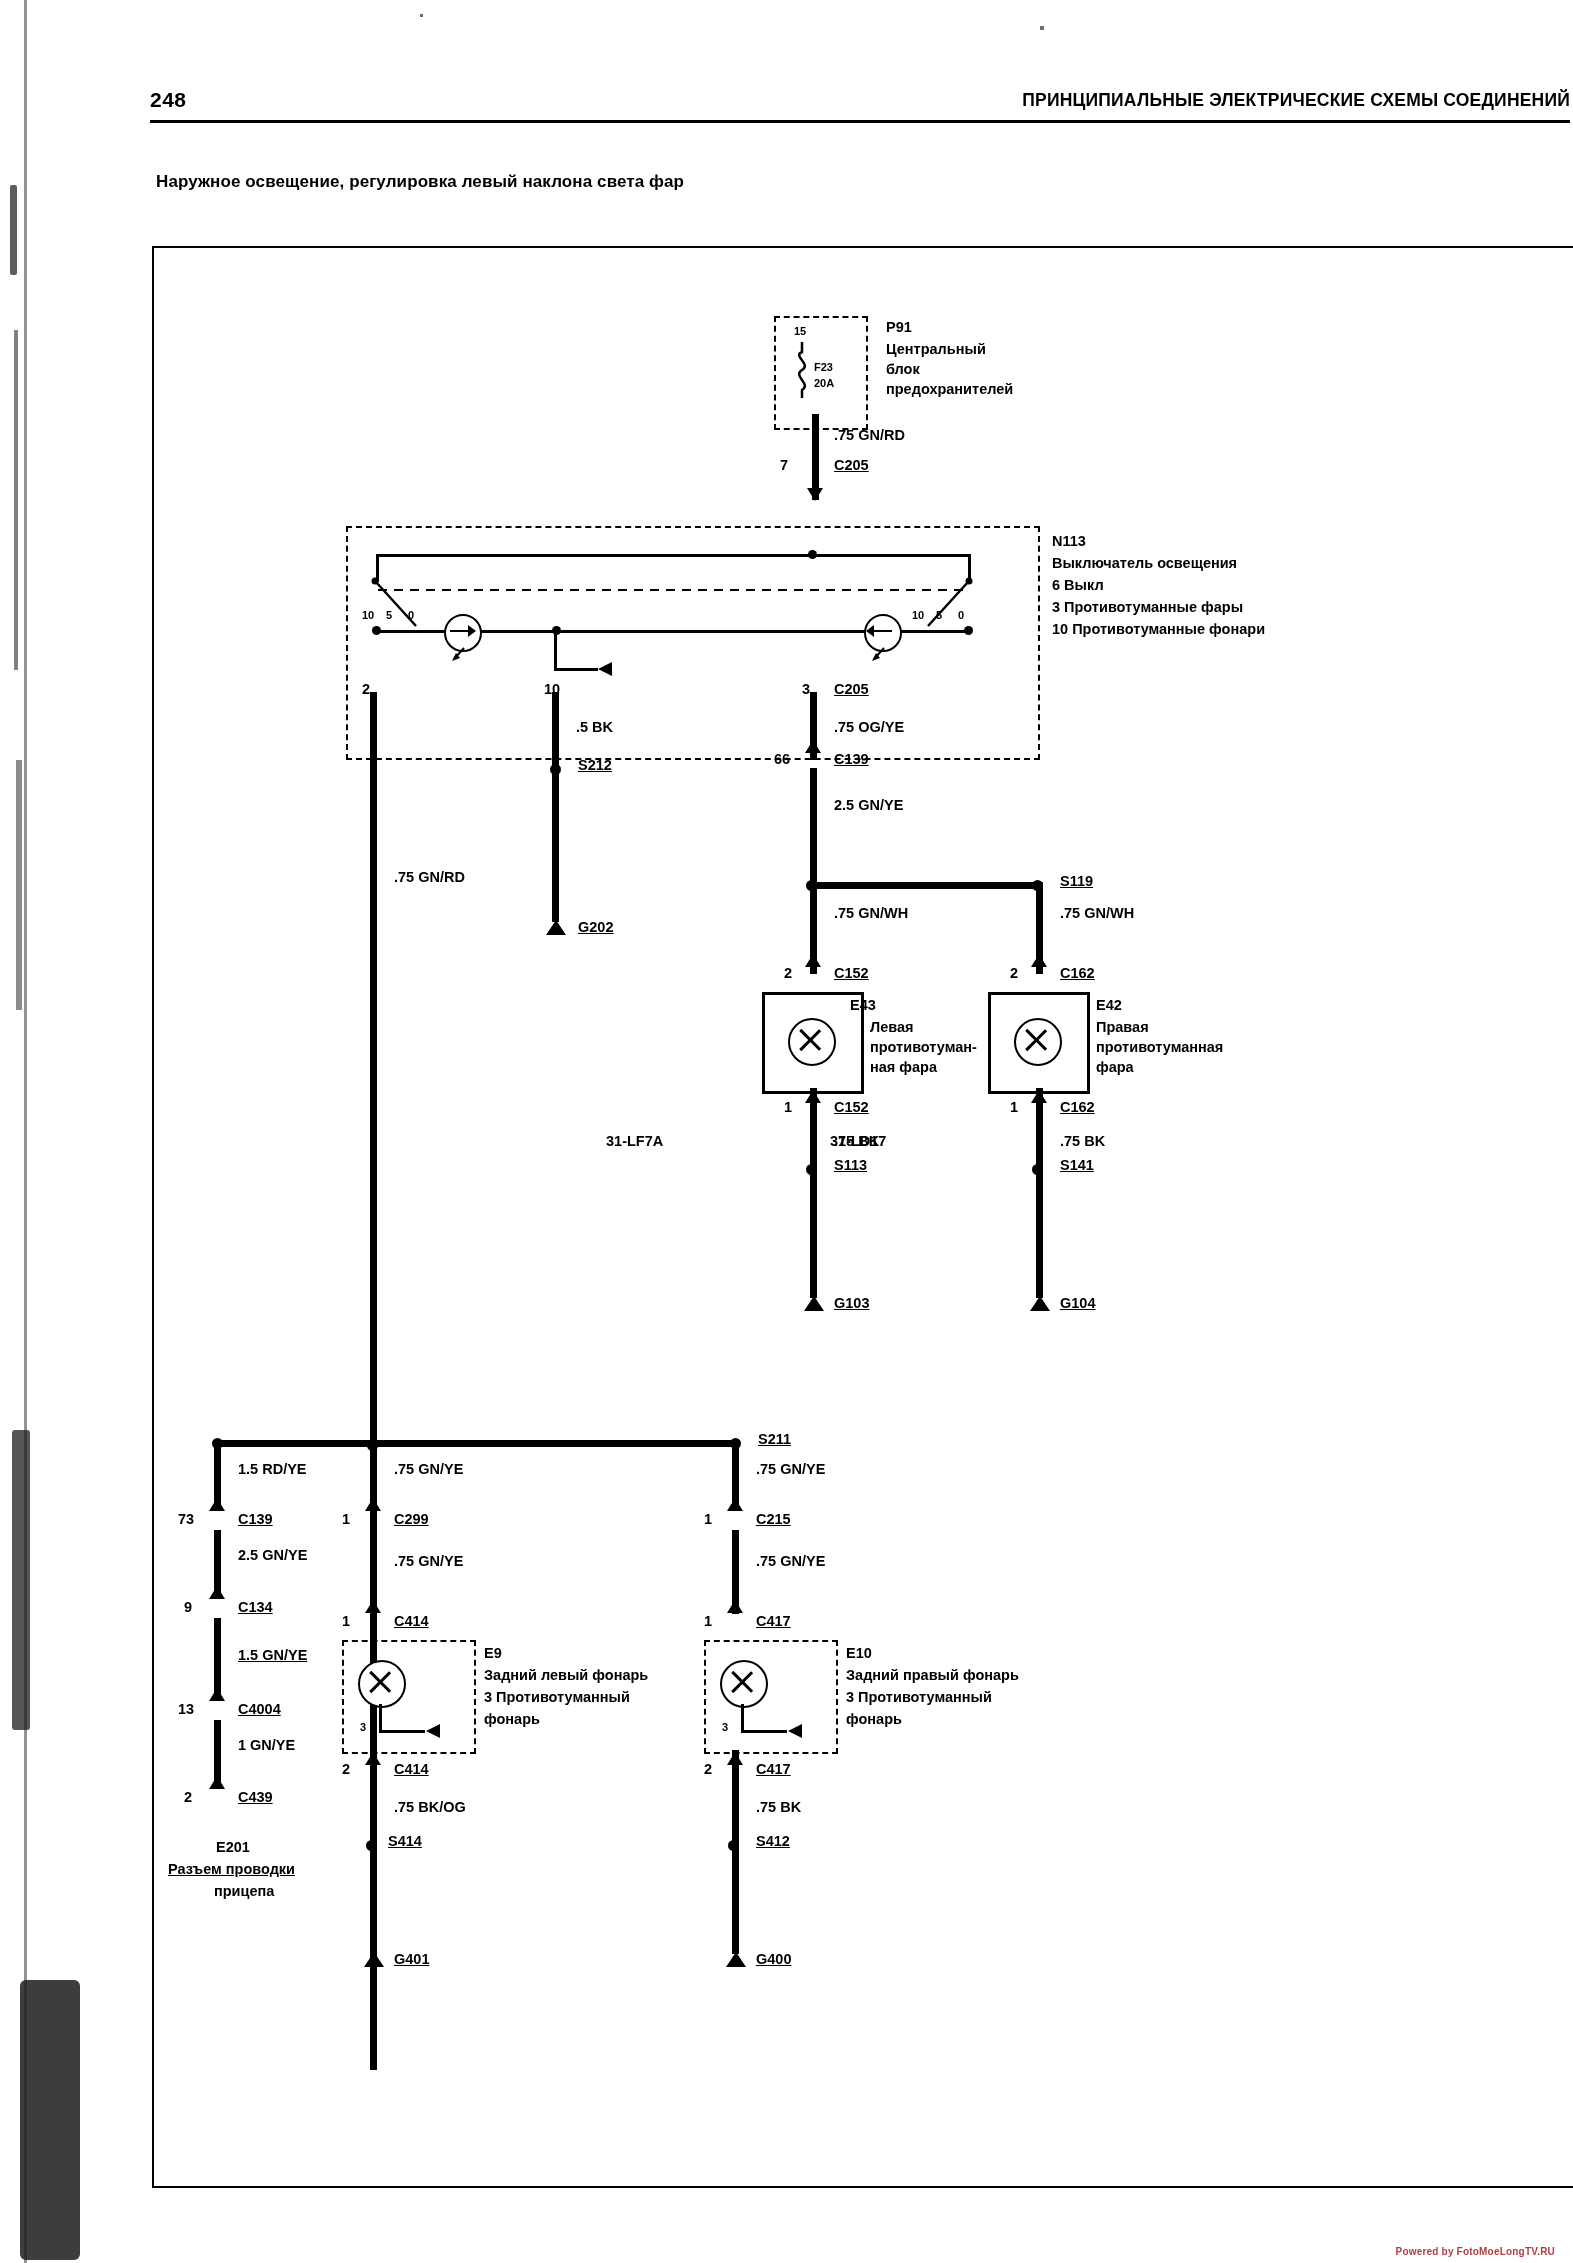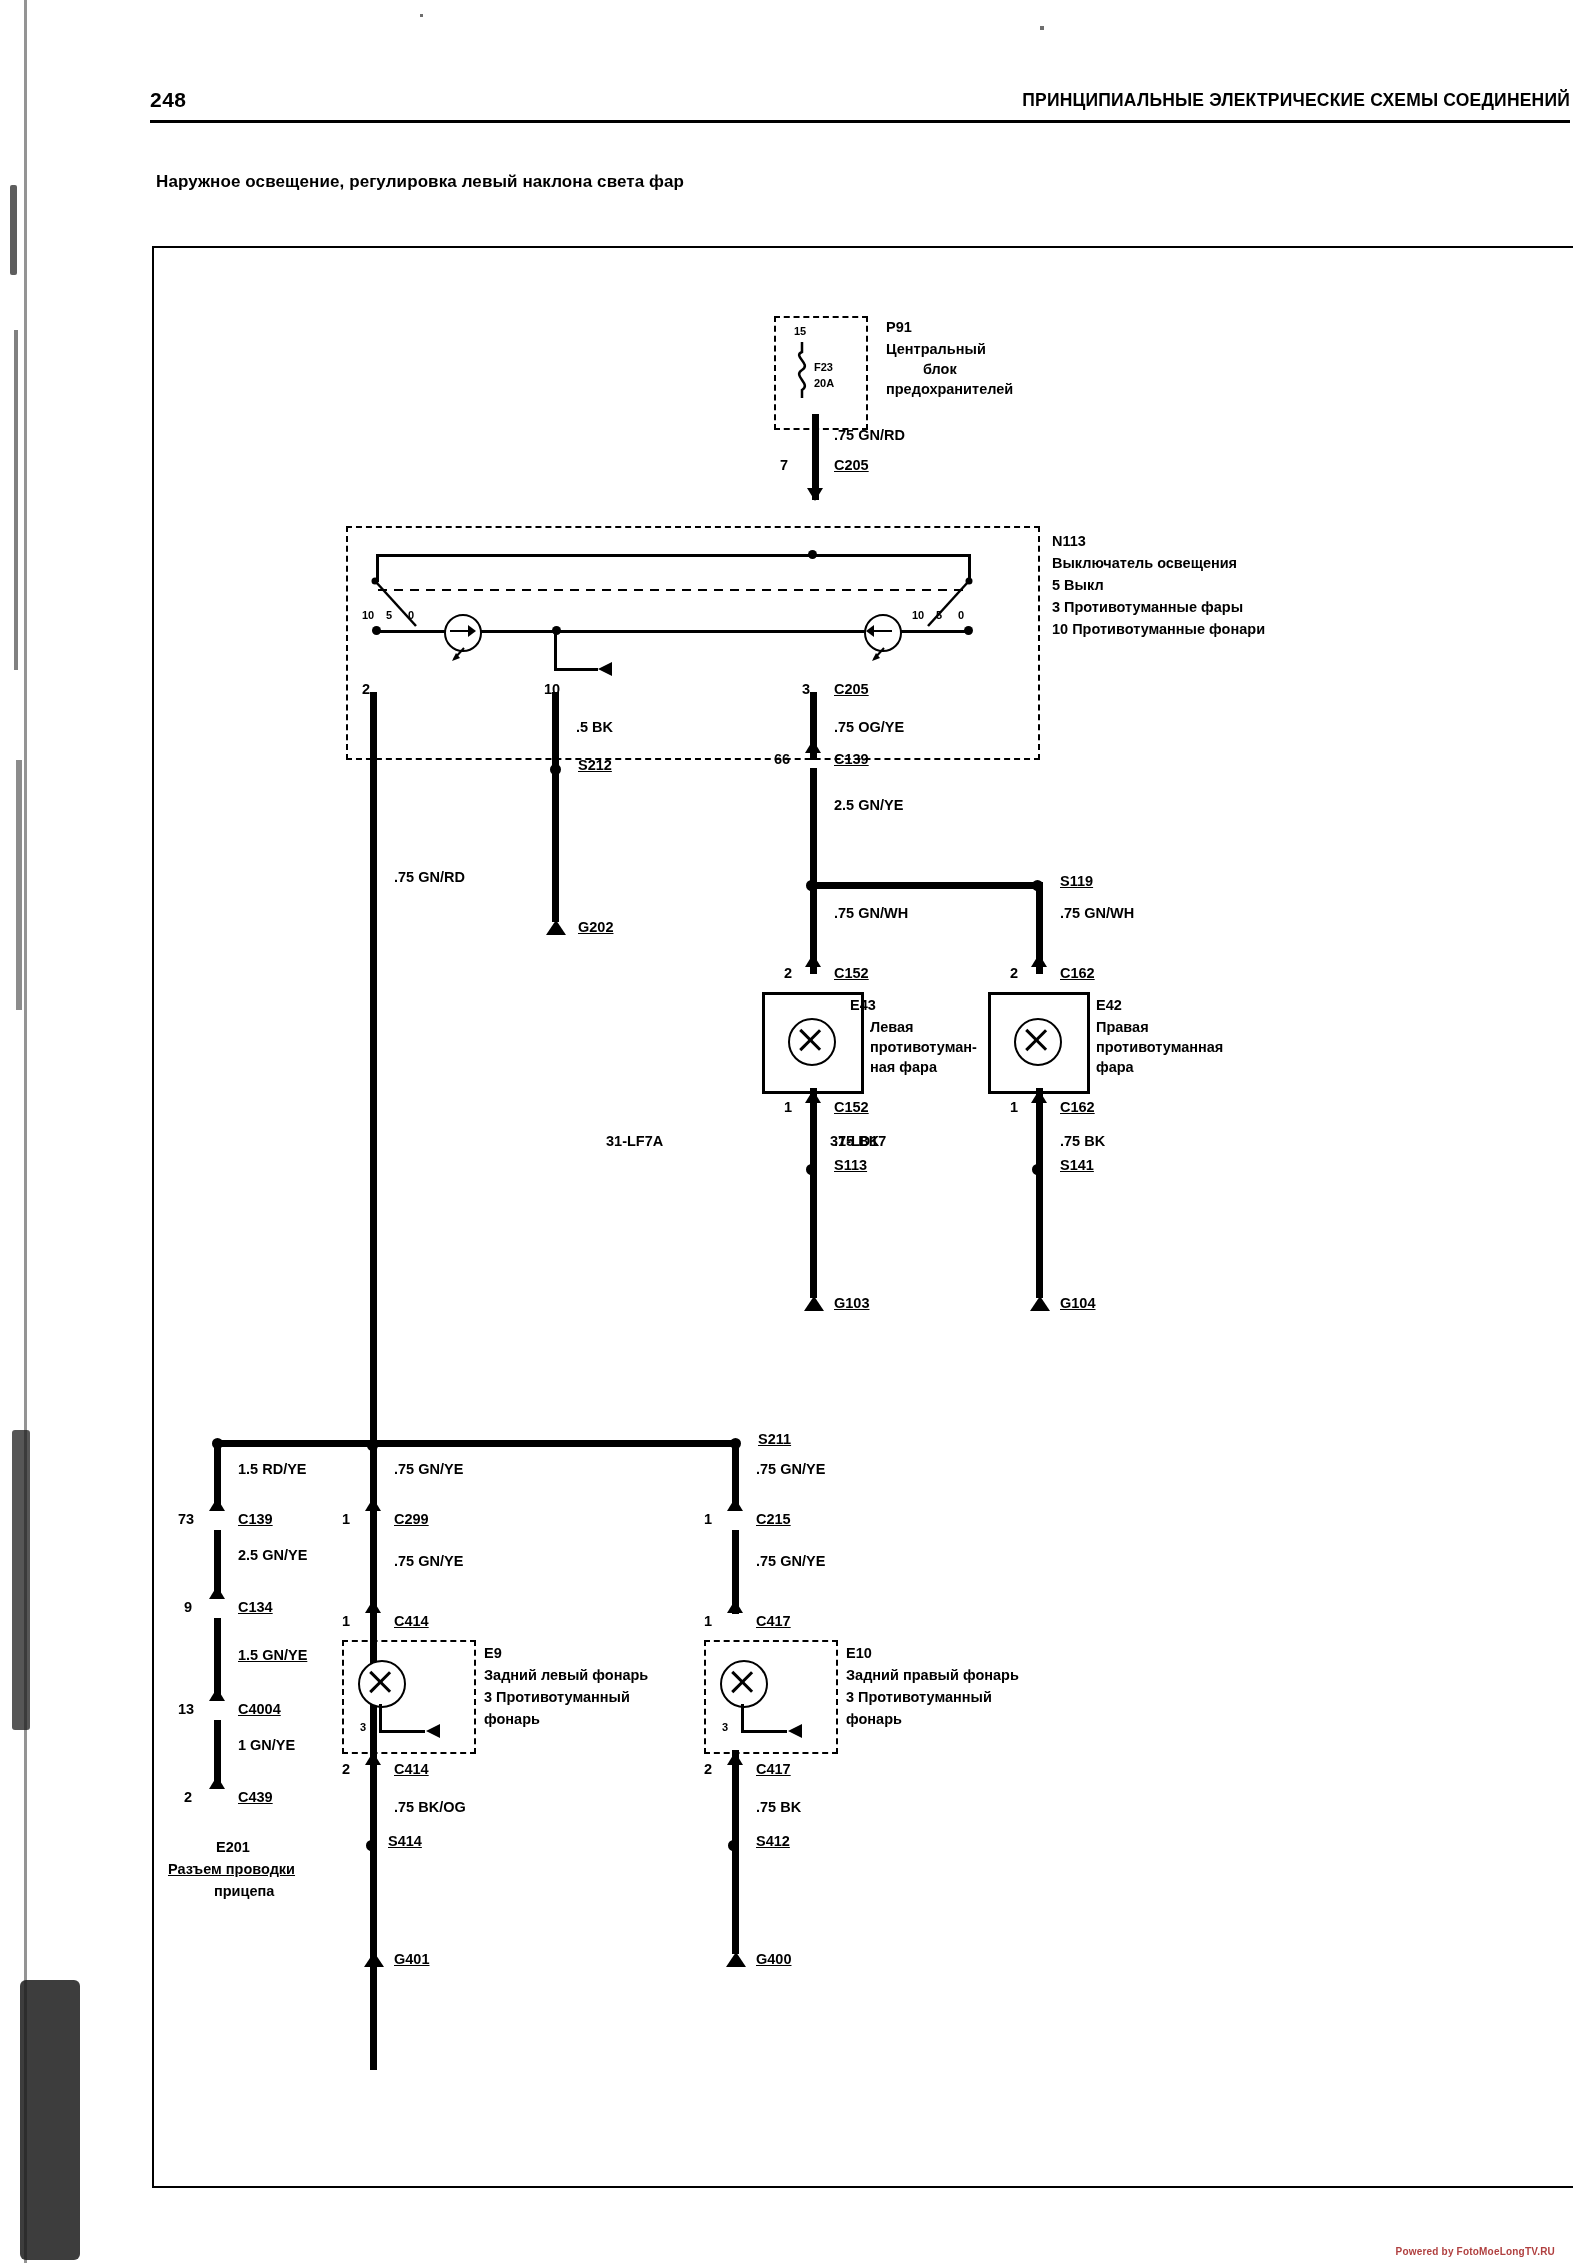--- a/index.html
+++ b/index.html
@@ -91,34 +91,34 @@
     <div class="lbl xs" style="left:640px;top:76px;">15</div>
 
     <svg style="left:636px;top:92px;" width="40" height="60">
       <path d="M12 2 L12 12 C2 16, 22 24, 12 30 C2 36, 22 44, 12 50 L12 58" stroke="#000" stroke-width="2.5" fill="none"></path>
     </svg>
     <div class="lbl xs" style="left:660px;top:112px;">F23</div>
     <div class="lbl xs" style="left:660px;top:128px;">20A</div>
 
     <div class="lbl" style="left:732px;top:70px;">P91</div>
     <div class="lbl" style="left:732px;top:92px;">Центральный</div>
-    <div class="lbl" style="left:732px;top:112px;margin-left:37px;">блок</div>
+    <div class="lbl" style="left:732px;top:112px;">блок</div>
     <div class="lbl" style="left:732px;top:132px;">предохранителей</div>
 
     <div class="wire v" style="left:658px;top:166px;height:86px;"></div>
     <div class="arrow-dn" style="left:653px;top:240px;"></div>
     <div class="lbl" style="left:680px;top:178px;">.75 GN/RD</div>
     <div class="lbl" style="left:626px;top:208px;">7</div>
     <div class="lbl u" style="left:680px;top:208px;">C205</div>
 
     <div class="dash" style="left:192px;top:278px;width:690px;height:230px;"></div>
 
     <div class="lbl" style="left:898px;top:284px;">N113</div>
     <div class="lbl" style="left:898px;top:306px;">Выключатель освещения</div>
-    <div class="lbl" style="left:898px;top:328px;">5 Выкл</div>
+    <div class="lbl" style="left:898px;top:328px;">6 Выкл</div>
     <div class="lbl" style="left:898px;top:350px;">3 Противотуманные фары</div>
     <div class="lbl" style="left:898px;top:372px;">10 Противотуманные фонари</div>
 
     <div class="wire h" style="left:222px;top:306px;width:594px;"></div>
     <div class="wire vt" style="left:222px;top:306px;height:28px;"></div>
     <div class="wire vt" style="left:814px;top:306px;height:28px;"></div>
     <div class="dot sm" style="left:654px;top:302px;"></div>
 
     <svg style="left:220px;top:334px;" width="600" height="16">
       <line x1="4" y1="8" x2="596" y2="8" stroke="#000" stroke-width="2" stroke-dasharray="9 7"></line>

